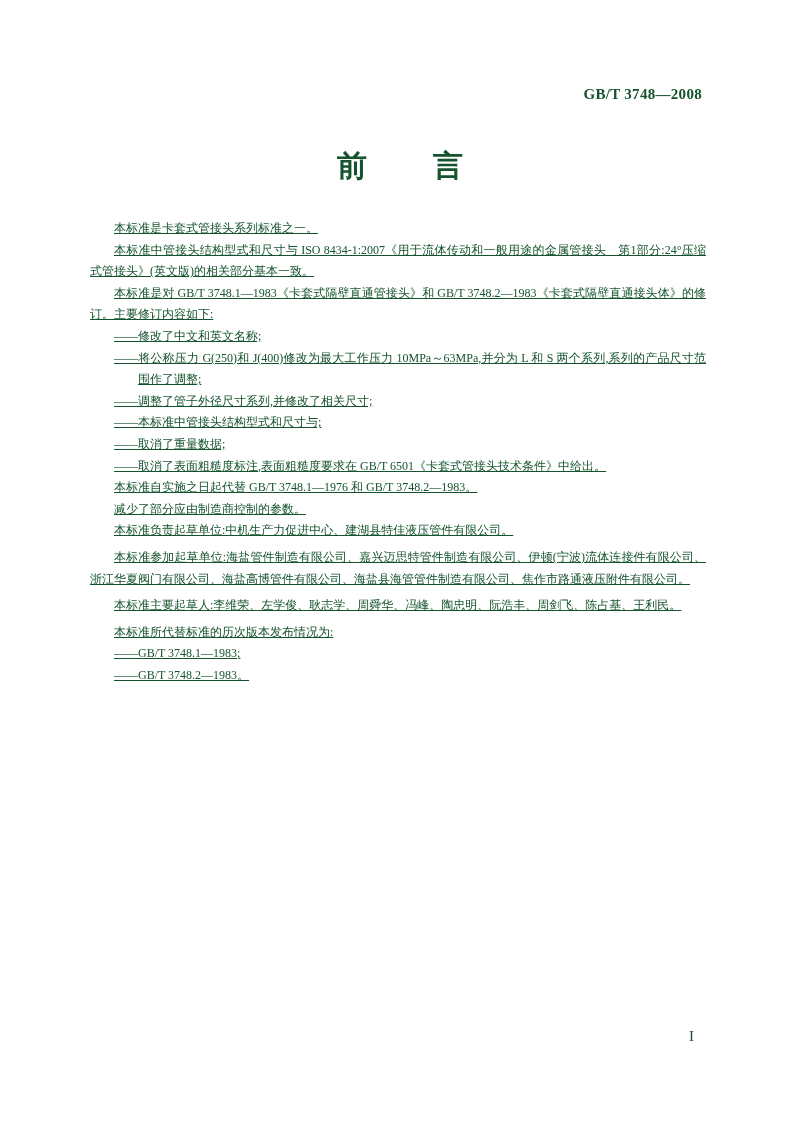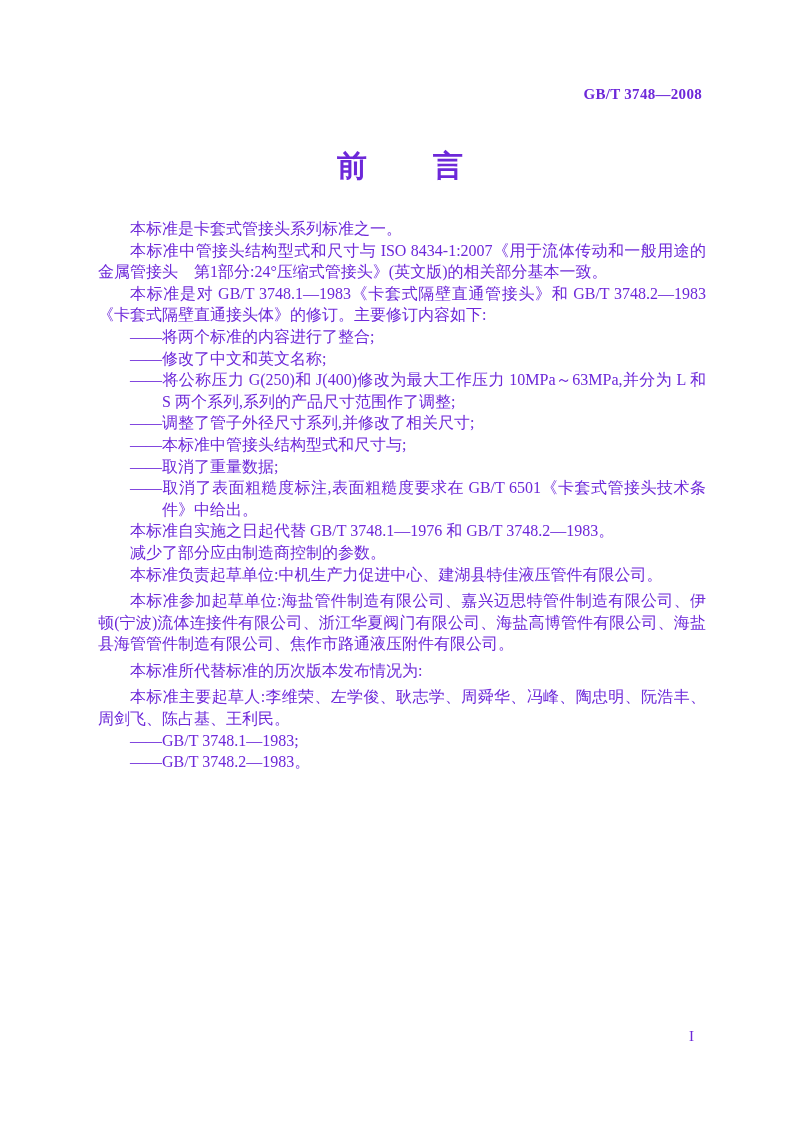--- a/index.html
+++ b/index.html
@@ -5,21 +5,21 @@
   html, body {
     margin: 0;
     padding: 0;
     background: #ffffff;
   }
   .page {
     position: relative;
     width: 794px;
     height: 1123px;
     background: #ffffff;
-    color: #6d28d9;
+    color: #14532d;
     font-family: "Liberation Serif", "DejaVu Serif", serif;
     overflow: hidden;
   }
   .doc-code {
     position: absolute;
     top: 86px;
     right: 92px;
     font-size: 15px;
     font-weight: 600;
     letter-spacing: 0.3px;
@@ -33,25 +33,26 @@
     text-align: center;
     font-size: 30px;
     font-weight: bold;
     font-family: "Liberation Sans", "DejaVu Sans", sans-serif;
     letter-spacing: 2px;
     margin: 0;
   }
   .content {
     position: absolute;
     top: 218px;
-    left: 98px;
+    left: 90px;
     right: 88px;
-    font-size: 16px;
+    font-size: 12px;
     line-height: 21.6px;
     text-align: justify;
+    text-decoration: underline;
   }
   .content p {
     margin: 0;
   }
   .para {
     text-indent: 2em;
   }
   .item {
     padding-left: 4em;
     text-indent: -2em;
@@ -73,32 +74,31 @@
 <div class="page">
 
   <div class="doc-code">GB/T 3748—2008</div>
 
   <h1 class="foreword-title">前　　言</h1>
 
   <div class="content">
     <p class="para">本标准是卡套式管接头系列标准之一。</p>
     <p class="para">本标准中管接头结构型式和尺寸与 ISO 8434-1:2007《用于流体传动和一般用途的金属管接头　第1部分:24°压缩式管接头》(英文版)的相关部分基本一致。</p>
     <p class="para">本标准是对 GB/T 3748.1—1983《卡套式隔壁直通管接头》和 GB/T 3748.2—1983《卡套式隔壁直通接头体》的修订。主要修订内容如下:</p>
-    <p class="item">——将两个标准的内容进行了整合;</p>
     <p class="item">——修改了中文和英文名称;</p>
     <p class="item">——将公称压力 G(250)和 J(400)修改为最大工作压力 10MPa～63MPa,并分为 L 和 S 两个系列,系列的产品尺寸范围作了调整;</p>
     <p class="item">——调整了管子外径尺寸系列,并修改了相关尺寸;</p>
     <p class="item">——本标准中管接头结构型式和尺寸与;</p>
     <p class="item">——取消了重量数据;</p>
     <p class="item">——取消了表面粗糙度标注,表面粗糙度要求在 GB/T 6501《卡套式管接头技术条件》中给出。</p>
     <p class="para">本标准自实施之日起代替 GB/T 3748.1—1976 和 GB/T 3748.2—1983。</p>
     <p class="para">减少了部分应由制造商控制的参数。</p>
     <p class="para">本标准负责起草单位:中机生产力促进中心、建湖县特佳液压管件有限公司。</p>
     <p class="para gap">本标准参加起草单位:海盐管件制造有限公司、嘉兴迈思特管件制造有限公司、伊顿(宁波)流体连接件有限公司、浙江华夏阀门有限公司、海盐高博管件有限公司、海盐县海管管件制造有限公司、焦作市路通液压附件有限公司。</p>
+    <p class="para gap">本标准主要起草人:李维荣、左学俊、耿志学、周舜华、冯峰、陶忠明、阮浩丰、周剑飞、陈占基、王利民。</p>
     <p class="para gap">本标准所代替标准的历次版本发布情况为:</p>
-    <p class="para gap">本标准主要起草人:李维荣、左学俊、耿志学、周舜华、冯峰、陶忠明、阮浩丰、周剑飞、陈占基、王利民。</p>
     <p class="item">——GB/T 3748.1—1983;</p>
     <p class="item">——GB/T 3748.2—1983。</p>
   </div>
 
   <div class="page-number">I</div>
 
 </div>
 
 </body></html>

